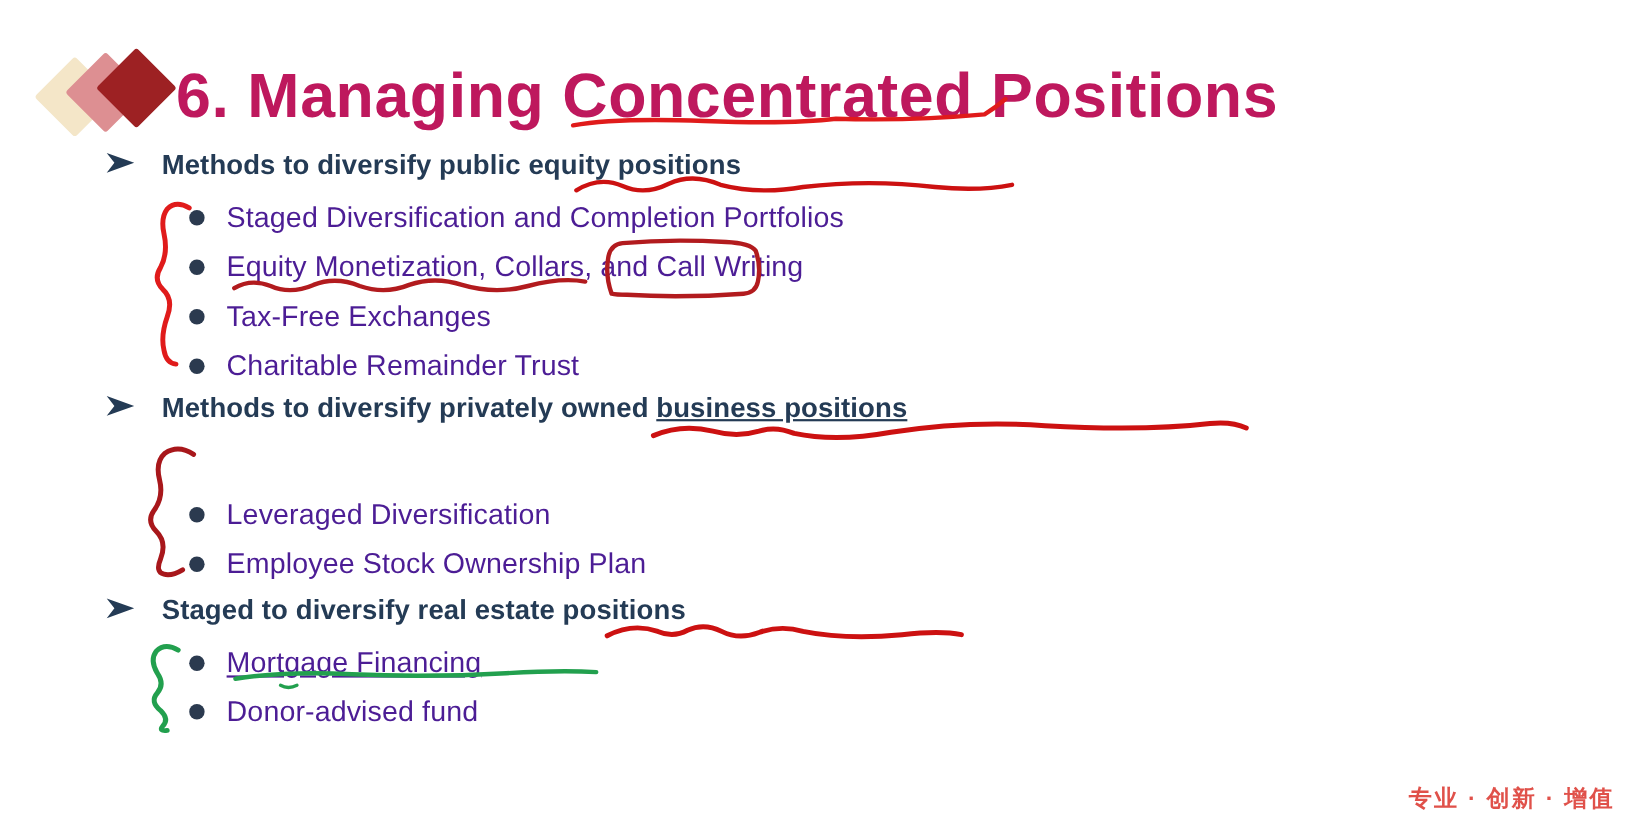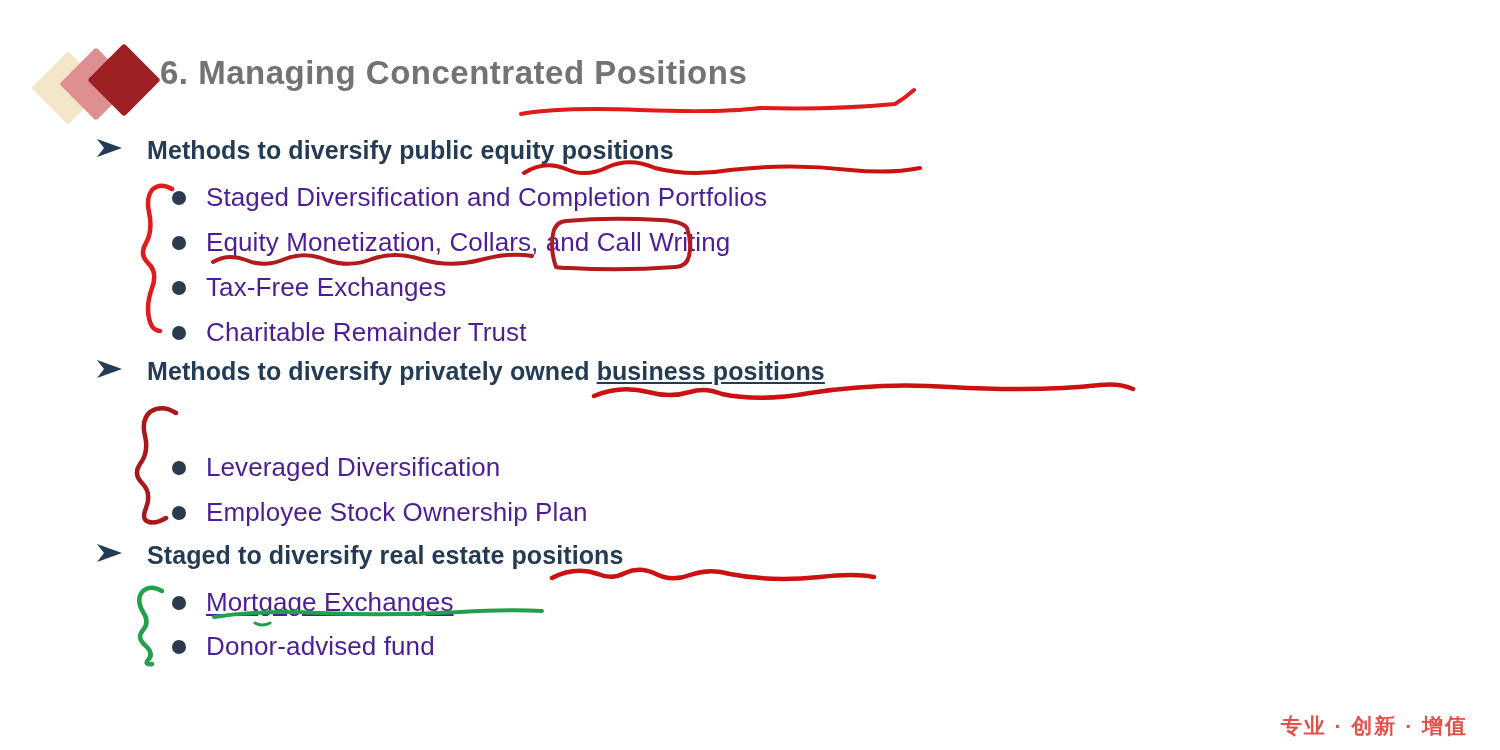--- a/index.html
+++ b/index.html
@@ -35,23 +35,23 @@
   }
   .dia-1 { left: 0px;  top: 10px; background: #f4e6c8; }
   .dia-2 { left: 28px; top: 6px;  background: #dd8f92; }
   .dia-3 { left: 56px; top: 2px;  background: #9d2123; }
 
   
   .title {
     position: absolute;
     left: 160px;
     top: 54px;
-    font-size: 33px;
+    font-size: 57px;
     font-weight: bold;
-    color: #737373;
+    color: #be185d;
     letter-spacing: 0.5px;
     white-space: nowrap;
     text-align: center;
   }
 
   
   .hdr {
     position: absolute;
     display: flex;
     align-items: flex-start;
@@ -170,21 +170,21 @@
 
   <div class="hdr" style="left:95px; top:541px;">
     <svg class="arrow" viewBox="0 0 30 24">
       <path d="M2 3 L27 12 L2 21 L9 12 Z" fill="#243b55"></path>
     </svg>
     <span class="htext">Staged to diversify real estate positions</span>
   </div>
 
   <div class="sub" style="left:172px; top:587px;">
     <span class="dot"></span>
-    <span class="stext"><span class="u">Mortgage Exchanges</span></span>
+    <span class="stext"><span class="u">Mortgage Financing</span></span>
   </div>
   <div class="sub" style="left:172px; top:631px;">
     <span class="dot"></span>
     <span class="stext">Donor-advised fund</span>
   </div>
 
   <svg class="ann" viewBox="0 0 1500 750">
     <g fill="none" stroke-linecap="round" stroke-linejoin="round">
 
       <path d="M521 114 Q560 107 640 110 T760 108 Q830 110 895 104 Q905 98 914 90" stroke="#e01b1b" stroke-width="4"></path>

